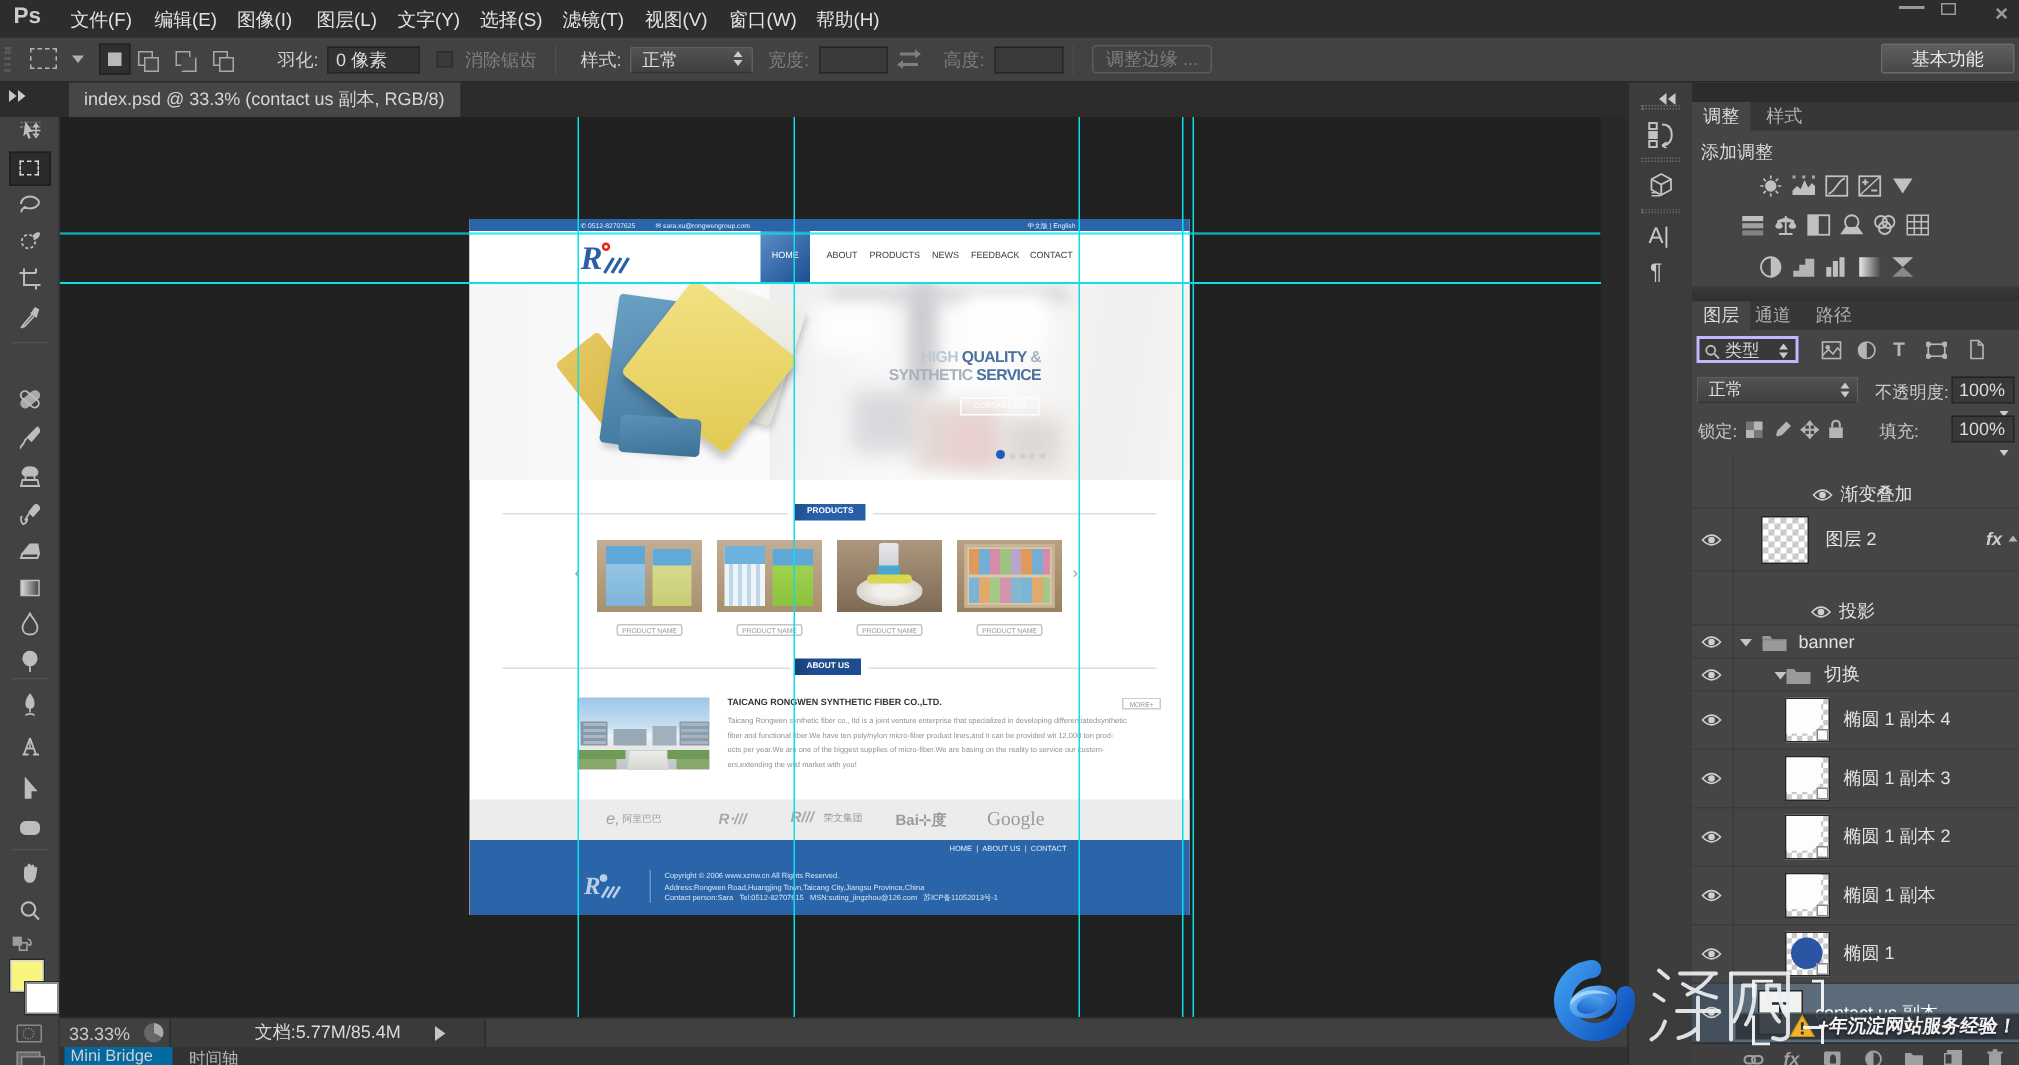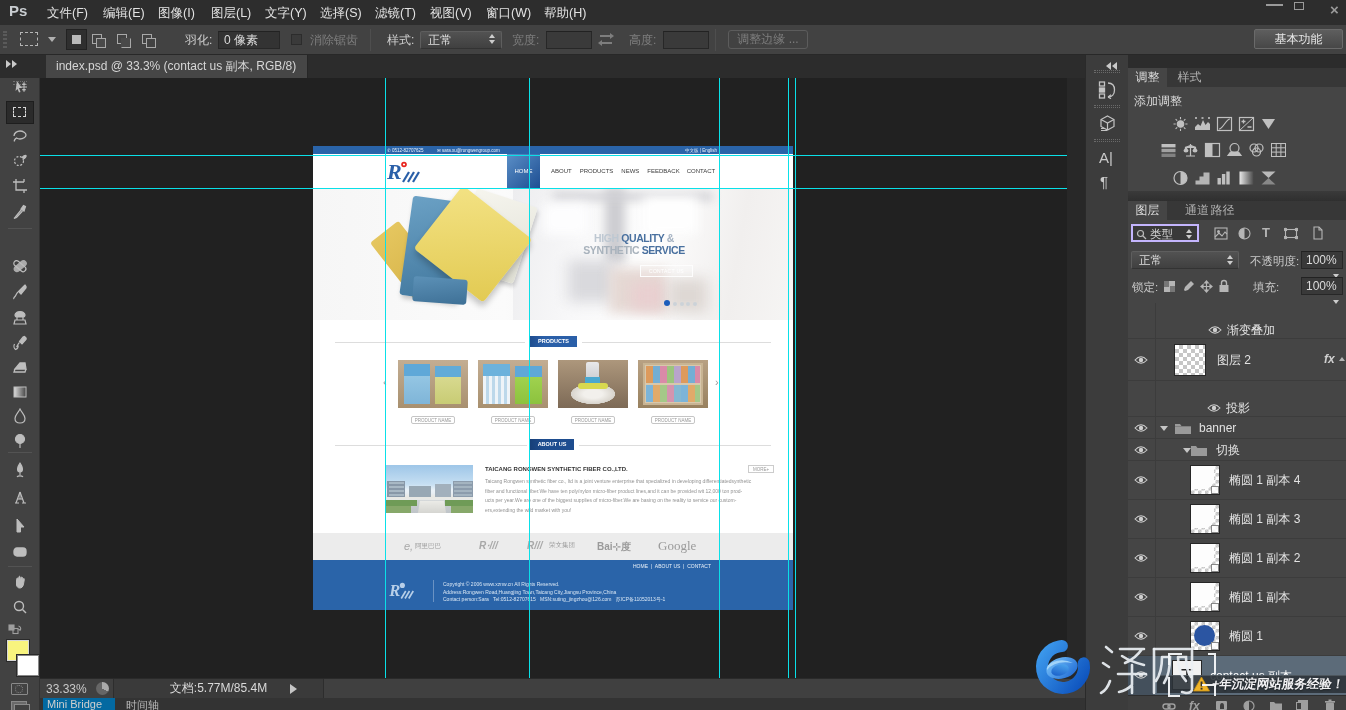--- a/index.html
+++ b/index.html
@@ -216,21 +216,21 @@
    <div class="a" style="left:296px;top:80px;width:58px;height:45px;background:#e5d9d4;filter:blur(6px)"></div>
    <div class="a" style="left:318px;top:94px;width:34px;height:28px;background:#e9cfd0;filter:blur(7px)"></div>
    <div class="a" style="left:355px;top:90px;width:40px;height:35px;background:#ded8d4;filter:blur(7px)"></div>
 
    <div class="a" style="left:76px;top:36px;width:36px;height:74px;background:linear-gradient(#e5c65f,#d6b348);transform:rotate(-38deg);border-radius:3px"></div>
    <div class="a" style="left:93px;top:11px;width:57px;height:100px;background:linear-gradient(160deg,#6ba1c5,#40769c);transform:rotate(8deg);border-radius:3px;box-shadow:2px 3px 5px rgba(0,0,0,.22)"></div>
    <div class="a" style="left:150px;top:8px;width:64px;height:80px;background:linear-gradient(150deg,#f6f5ee,#e0e0d5);transform:rotate(18deg);border-radius:3px;box-shadow:2px 3px 4px rgba(0,0,0,.18)"></div>
    <div class="a" style="left:116px;top:16px;width:88px;height:80px;background:linear-gradient(140deg,#f3e284,#e2ca52);transform:rotate(38deg);border-radius:4px;box-shadow:3px 4px 6px rgba(0,0,0,.22)"></div>
    <div class="a" style="left:100px;top:90px;width:54px;height:25px;background:linear-gradient(170deg,#5c91b7,#3e7096);transform:rotate(4deg);border-radius:3px"></div>
 
-   <div class="a" style="left:261px;top:44px;width:120px;text-align:center;font-size:10.5px;letter-spacing:-.4px;line-height:12px;white-space:nowrap;font-weight:bold">
+   <div class="a" style="left:261px;top:44px;width:120px;text-align:right;font-size:10.5px;letter-spacing:-.4px;line-height:12px;white-space:nowrap;font-weight:bold">
      <span style="color:#bec8d2">HIGH </span><span style="color:#49709f">QUALITY</span><span style="color:#a4b2c2"> &amp;</span><br>
      <span style="color:#a8b2bc">SYNTHETIC </span><span style="color:#49709f">SERVICE</span>
    </div>
    <div class="a" style="left:327px;top:77px;width:53px;height:12px;border:1px solid #fdfdfd;background:rgba(255,255,255,.18);color:#fff;font-size:5px;text-align:center;line-height:11px;letter-spacing:.3px">CONTACT US</div>
    <div class="a" style="left:351px;top:112px;width:6px;height:6px;border-radius:50%;background:#1d5dbb"></div>
    <div class="a" style="left:360px;top:113.5px;width:4px;height:4px;border-radius:50%;background:#ccd2d8"></div>
    <div class="a" style="left:366.5px;top:113.5px;width:4px;height:4px;border-radius:50%;background:#ccd2d8"></div>
    <div class="a" style="left:373px;top:113.5px;width:4px;height:4px;border-radius:50%;background:#ccd2d8"></div>
    <div class="a" style="left:379.5px;top:113.5px;width:4px;height:4px;border-radius:50%;background:#ccd2d8"></div>
  </div>
@@ -445,21 +445,21 @@
         </svg>
   <svg class="a" style="left:132px;top:115px" width="17" height="16" viewBox="0 0 17 16" fill="#c0c0c0">
           <path d="M8.5 8 L1.5 1.5 H15.5 Z" opacity=".95"></path>
           <path d="M8.5 8 L1.5 14.5 H15.5 Z" opacity=".55"></path>
         </svg>
  </div>
  <div class="a" style="left:0;top:136px;width:218px;height:10px;background:linear-gradient(#3a3a3a,#2f2f2f)"></div>
 
  <div class="a" style="left:0;top:146px;width:218px;height:19px;background:#373737"></div>
  <div class="a" style="left:0;top:146px;width:39px;height:19px;background:#454545;color:#dcdcdc;font-size:12px;text-align:center;line-height:19px">图层</div>
- <div class="a" style="left:42px;top:146px;width:39px;height:19px;color:#b0b0b0;font-size:12px;text-align:right;line-height:19px">通道</div>
+ <div class="a" style="left:42px;top:146px;width:39px;height:19px;color:#b0b0b0;font-size:12px;text-align:left;line-height:19px">通道</div>
  <div class="a" style="left:75px;top:146px;width:39px;height:19px;color:#b0b0b0;font-size:12px;text-align:center;line-height:19px">路径</div>
 
  <div class="a" style="left:3px;top:169px;width:68px;height:18px;background:#393939;border:2px solid #c4b5fd;color:#d5d5d5;font-size:11.5px;line-height:16px">
    <svg class="a" style="left:3px;top:3px" width="11" height="11" viewBox="0 0 11 11" fill="none" stroke="#bbb" stroke-width="1.2">
           <circle cx="4.5" cy="4.5" r="3"></circle>
           <path d="M7 7 L10 10"></path>
         </svg>
    <span style="margin-left:17px">类型</span>
    <span class="a" style="right:5px;top:3px;border-left:3px solid transparent;border-right:3px solid transparent;border-bottom:4px solid #ccc"></span>
    <span class="a" style="right:5px;top:9px;border-left:3px solid transparent;border-right:3px solid transparent;border-top:4px solid #ccc"></span>

